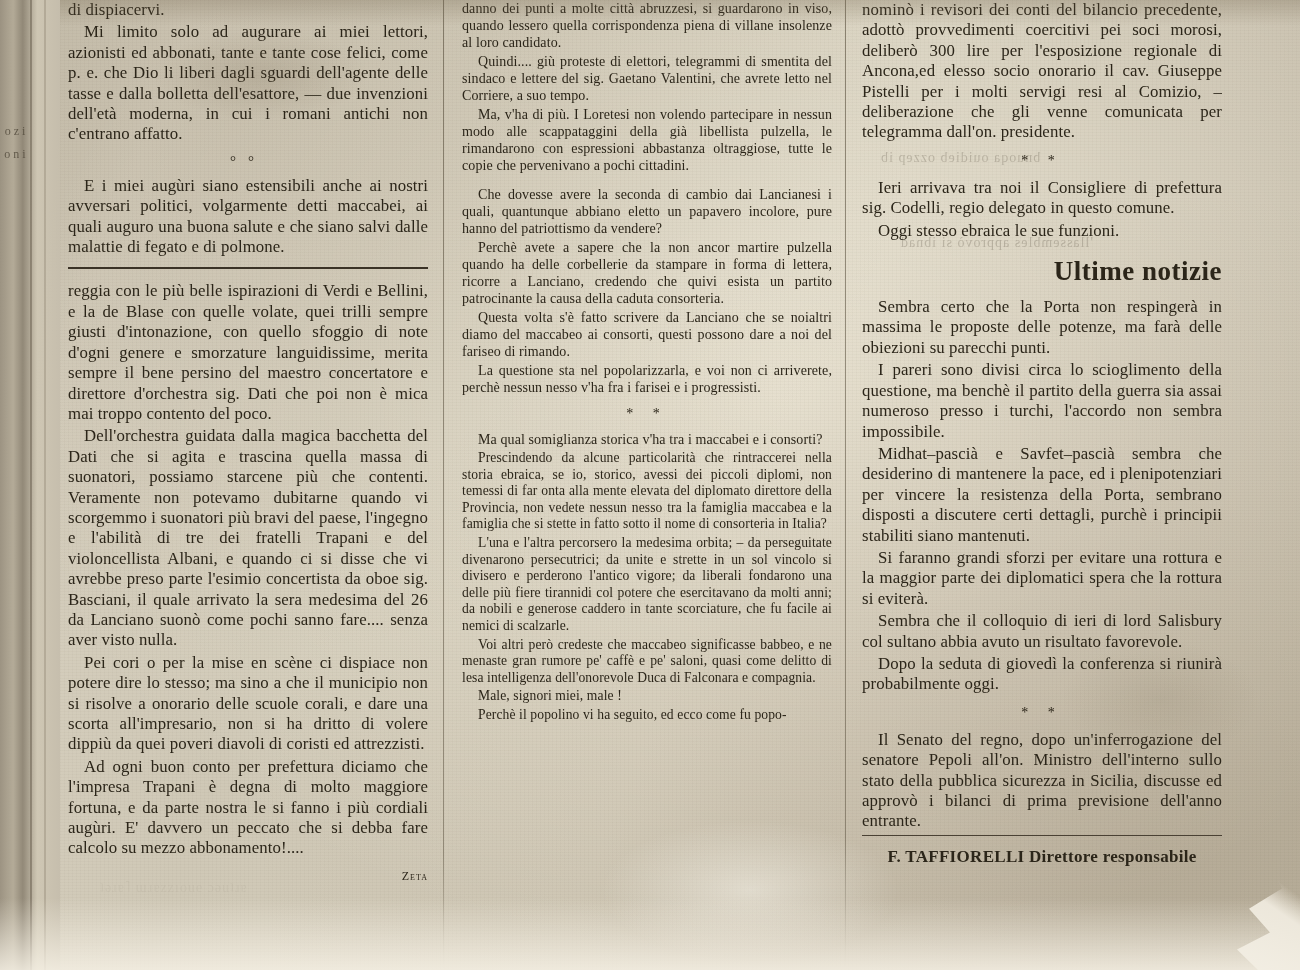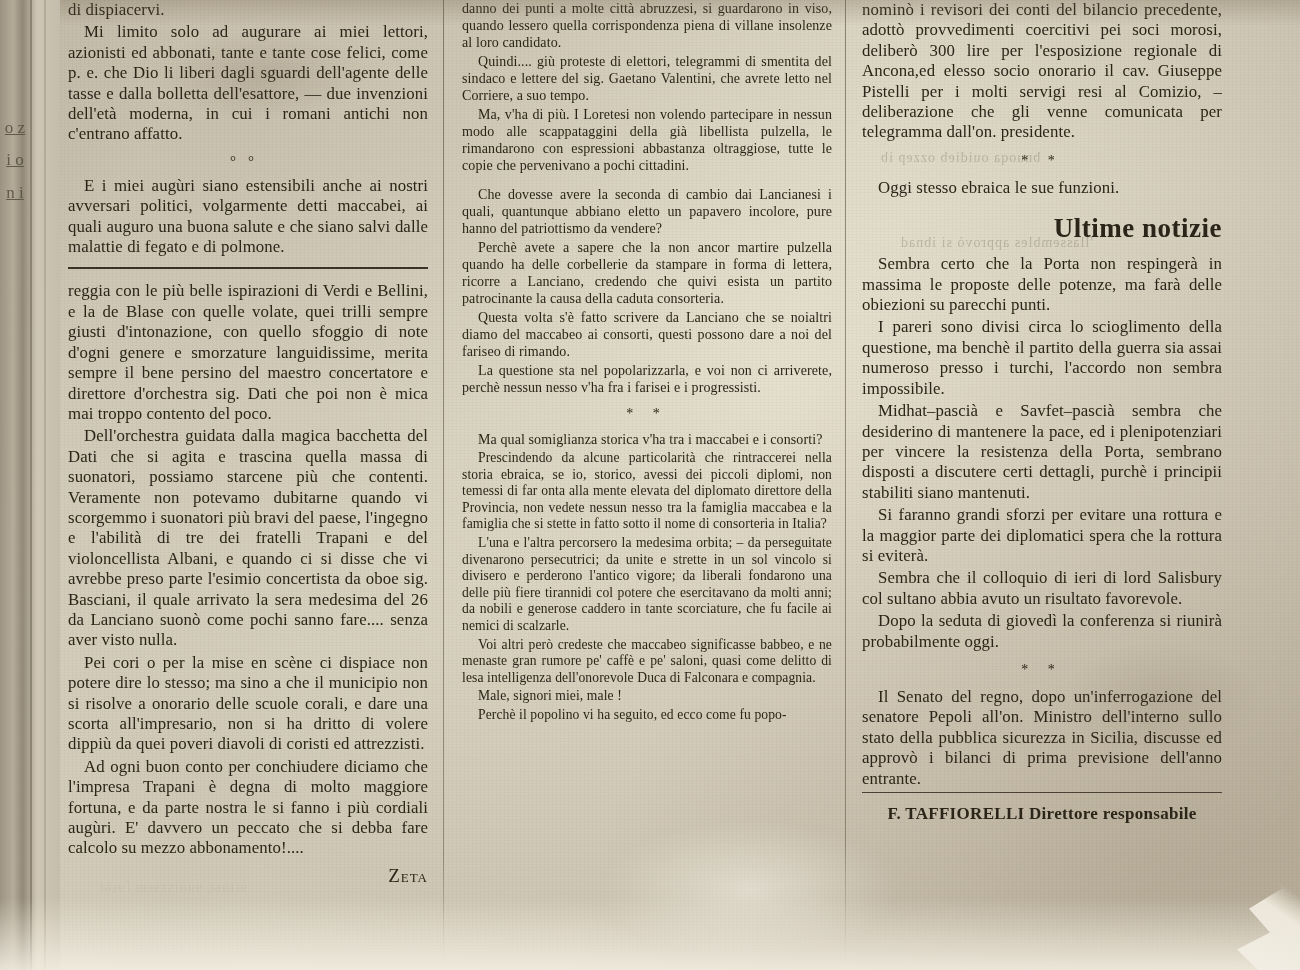--- a/index.html
+++ b/index.html
@@ -44,29 +44,28 @@
   }
   #left-edge .fold {
     position: absolute;
     top: 0; bottom: 0;
     width: 2px;
     background: rgba(60,50,35,0.35);
   }
   #left-stub-text {
     position: absolute;
     left: 2px;
-    top: 112px;
+    top: 120px;
     width: 26px;
-    font-size: 17px;
+    font-size: 12px;
     line-height: 1.9;
     color: #4a4234;
     opacity: 0.8;
     text-align: center;
     transform: rotate(0deg);
-    text-decoration: underline;
   }
   #right-tear {
     position: absolute;
     right: 0;
     bottom: 0;
     width: 150px;
     height: 170px;
     background: linear-gradient(215deg, rgba(255,255,255,0) 0%, rgba(255,255,255,0) 35%, #efeade 46%, #f6f2e8 100%);
     clip-path: polygon(100% 18%, 78% 36%, 88% 52%, 66% 64%, 80% 78%, 58% 88%, 72% 100%, 100% 100%);
     opacity: 0.95;
@@ -156,21 +155,21 @@
     border-top: 1px solid #4a4134;
     margin: 3px 0 12px 0;
     height: 0;
   }
   .sig {
     text-align: right;
     text-indent: 0;
     font-variant: small-caps;
     letter-spacing: 1px;
     margin-top: 8px;
-    font-size: 19px;
+    font-size: 12px;
   }
   .hdr {
     text-align: right;
     text-indent: 0;
     font-size: 27px;
     line-height: 32px;
     font-weight: bold;
     letter-spacing: 0.5px;
     margin: 14px 0 10px 0;
     font-family: "Liberation Serif", serif;
@@ -216,21 +215,21 @@
 
   <div class="col" id="col1">
     <p class="noind big">di dispiacervi.</p>
     <p class="big">Mi limito solo ad augurare ai miei lettori, azionisti ed abbonati, tante e tante cose felici, come p. e. che Dio li liberi dagli sguardi dell'agente delle tasse e dalla bolletta dell'esattore, — due invenzioni dell'età moderna, in cui i romani antichi non c'entrano affatto.</p>
     <div class="dotpair">°°</div>
     <p class="big">E i miei augùri siano estensibili anche ai nostri avversari politici, volgarmente detti maccabei, ai quali auguro una buona salute e che siano salvi dalle malattie di fegato e di polmone.</p>
     <hr class="rule">
     <p class="noind big">reggia con le più belle ispirazioni di Verdi e Bellini, e la de Blase con quelle volate, quei trilli sempre giusti d'intonazione, con quello sfoggio di note d'ogni genere e smorzature languidissime, merita sempre il bene persino del maestro concertatore e direttore d'orchestra sig. Dati che poi non è mica mai troppo contento del poco.</p>
     <p class="big">Dell'orchestra guidata dalla magica bacchetta del Dati che si agita e trascina quella massa di suonatori, possiamo starcene più che contenti. Veramente non potevamo dubitarne quando vi scorgemmo i suonatori più bravi del paese, l'ingegno e l'abilità di tre dei fratelli Trapani e del violoncellista Albani, e quando ci si disse che vi avrebbe preso parte l'esimio concertista da oboe sig. Basciani, il quale arrivato la sera medesima del 26 da Lanciano suonò come pochi sanno fare.... senza aver visto nulla.</p>
     <p class="big">Pei cori o per la mise en scène ci dispiace non potere dire lo stesso; ma sino a che il municipio non si risolve a onorario delle scuole corali, e dare una scorta all'impresario, non si ha dritto di volere dippiù da quei poveri diavoli di coristi ed attrezzisti.</p>
-    <p class="big">Ad ogni buon conto per conchiudere diciamo che l'impresa Trapani è degna di molto maggiore fortuna, e da parte nostra le si fanno i più cordiali augùri. E' davvero un peccato che si debba fare calcolo su mezzo abbonamento!....</p>
+    <p class="big">Ad ogni buon conto per prefettura diciamo che l'impresa Trapani è degna di molto maggiore fortuna, e da parte nostra le si fanno i più cordiali augùri. E' davvero un peccato che si debba fare calcolo su mezzo abbonamento!....</p>
     <p class="sig">Zeta</p>
   </div>
 
   <div class="col" id="col2">
     <p class="noind small">danno dei punti a molte città abruzzesi, si guardarono in viso, quando lessero quella corrispondenza piena di villane insolenze al loro candidato.</p>
     <p class="small">Quindi.... giù proteste di elettori, telegrammi di smentita del sindaco e lettere del sig. Gaetano Valentini, che avrete letto nel Corriere, a suo tempo.</p>
     <p class="small">Ma, v'ha di più. I Loretesi non volendo partecipare in nessun modo alle scappataggini della già libellista pulzella, le rimandarono con espressioni abbastanza oltraggiose, tutte le copie che pervenivano a pochi cittadini.</p>
     <div style="height:10px"></div>
     <p class="small">Che dovesse avere la seconda di cambio dai Lancianesi i quali, quantunque abbiano eletto un papavero incolore, pure hanno del patriottismo da vendere?</p>
     <p class="small">Perchè avete a sapere che la non ancor martire pulzella quando ha delle corbellerie da stampare in forma di lettera, ricorre a Lanciano, credendo che quivi esista un partito patrocinante la causa della caduta consorteria.</p>
@@ -241,20 +240,21 @@
     <p class="tiny">Prescindendo da alcune particolarità che rintraccerei nella storia ebraica, se io, storico, avessi dei piccoli diplomi, non temessi di far onta alla mente elevata del diplomato direttore della Provincia, non vedete nessun nesso tra la famiglia maccabea e la famiglia che si stette in fatto sotto il nome di consorteria in Italia?</p>
     <p class="tiny">L'una e l'altra percorsero la medesima orbita; – da perseguitate divenarono persecutrici; da unite e strette in un sol vincolo si divisero e perderono l'antico vigore; da liberali fondarono una delle più fiere tirannidi col potere che esercitavano da molti anni; da nobili e generose caddero in tante scorciature, che fu facile ai nemici di scalzarle.</p>
     <p class="tiny">Voi altri però credeste che maccabeo significasse babbeo, e ne menaste gran rumore pe' caffè e pe' saloni, quasi come delitto di lesa intelligenza dell'onorevole Duca di Falconara e compagnia.</p>
     <p class="tiny">Male, signori miei, male !</p>
     <p class="tiny">Perchè il popolino vi ha seguito, ed ecco come fu popo-</p>
   </div>
 
   <div class="col" id="col3">
     <p class="noind big">nominò i revisori dei conti del bilancio precedente, adottò provvedimenti coercitivi pei soci morosi, deliberò 300 lire per l'esposizione regionale di Ancona,ed elesso socio onorario il cav. Giuseppe Pistelli per i molti servigi resi al Comizio, – deliberazione che gli venne comunicata per telegramma dall'on. presidente.</p>
     <div class="stars2">* *</div>
+    <p class="big">Ieri arrivava tra noi il Consigliere di prefettura sig. Codelli, regio delegato in questo comune.</p>
     <p class="big">Oggi stesso ebraica le sue funzioni.</p>
     <h2 class="hdr">Ultime notizie</h2>
     <p class="big">Sembra certo che la Porta non respingerà in massima le proposte delle potenze, ma farà delle obiezioni su parecchi punti.</p>
     <p class="big">I pareri sono divisi circa lo scioglimento della questione, ma benchè il partito della guerra sia assai numeroso presso i turchi, l'accordo non sembra impossibile.</p>
     <p class="big">Midhat–pascià e Savfet–pascià sembra che desiderino di mantenere la pace, ed i plenipotenziari per vincere la resistenza della Porta, sembrano disposti a discutere certi dettagli, purchè i principii stabiliti siano mantenuti.</p>
     <p class="big">Si faranno grandi sforzi per evitare una rottura e la maggior parte dei diplomatici spera che la rottura si eviterà.</p>
     <p class="big">Sembra che il colloquio di ieri di lord Salisbury col sultano abbia avuto un risultato favorevole.</p>
     <p class="big">Dopo la seduta di giovedì la conferenza si riunirà probabilmente oggi.</p>
     <div class="stars2">* *</div>
     <p class="big">Il Senato del regno, dopo un'inferrogazione del senatore Pepoli all'on. Ministro dell'interno sullo stato della pubblica sicurezza in Sicilia, discusse ed approvò i bilanci di prima previsione dell'anno entrante.</p>

